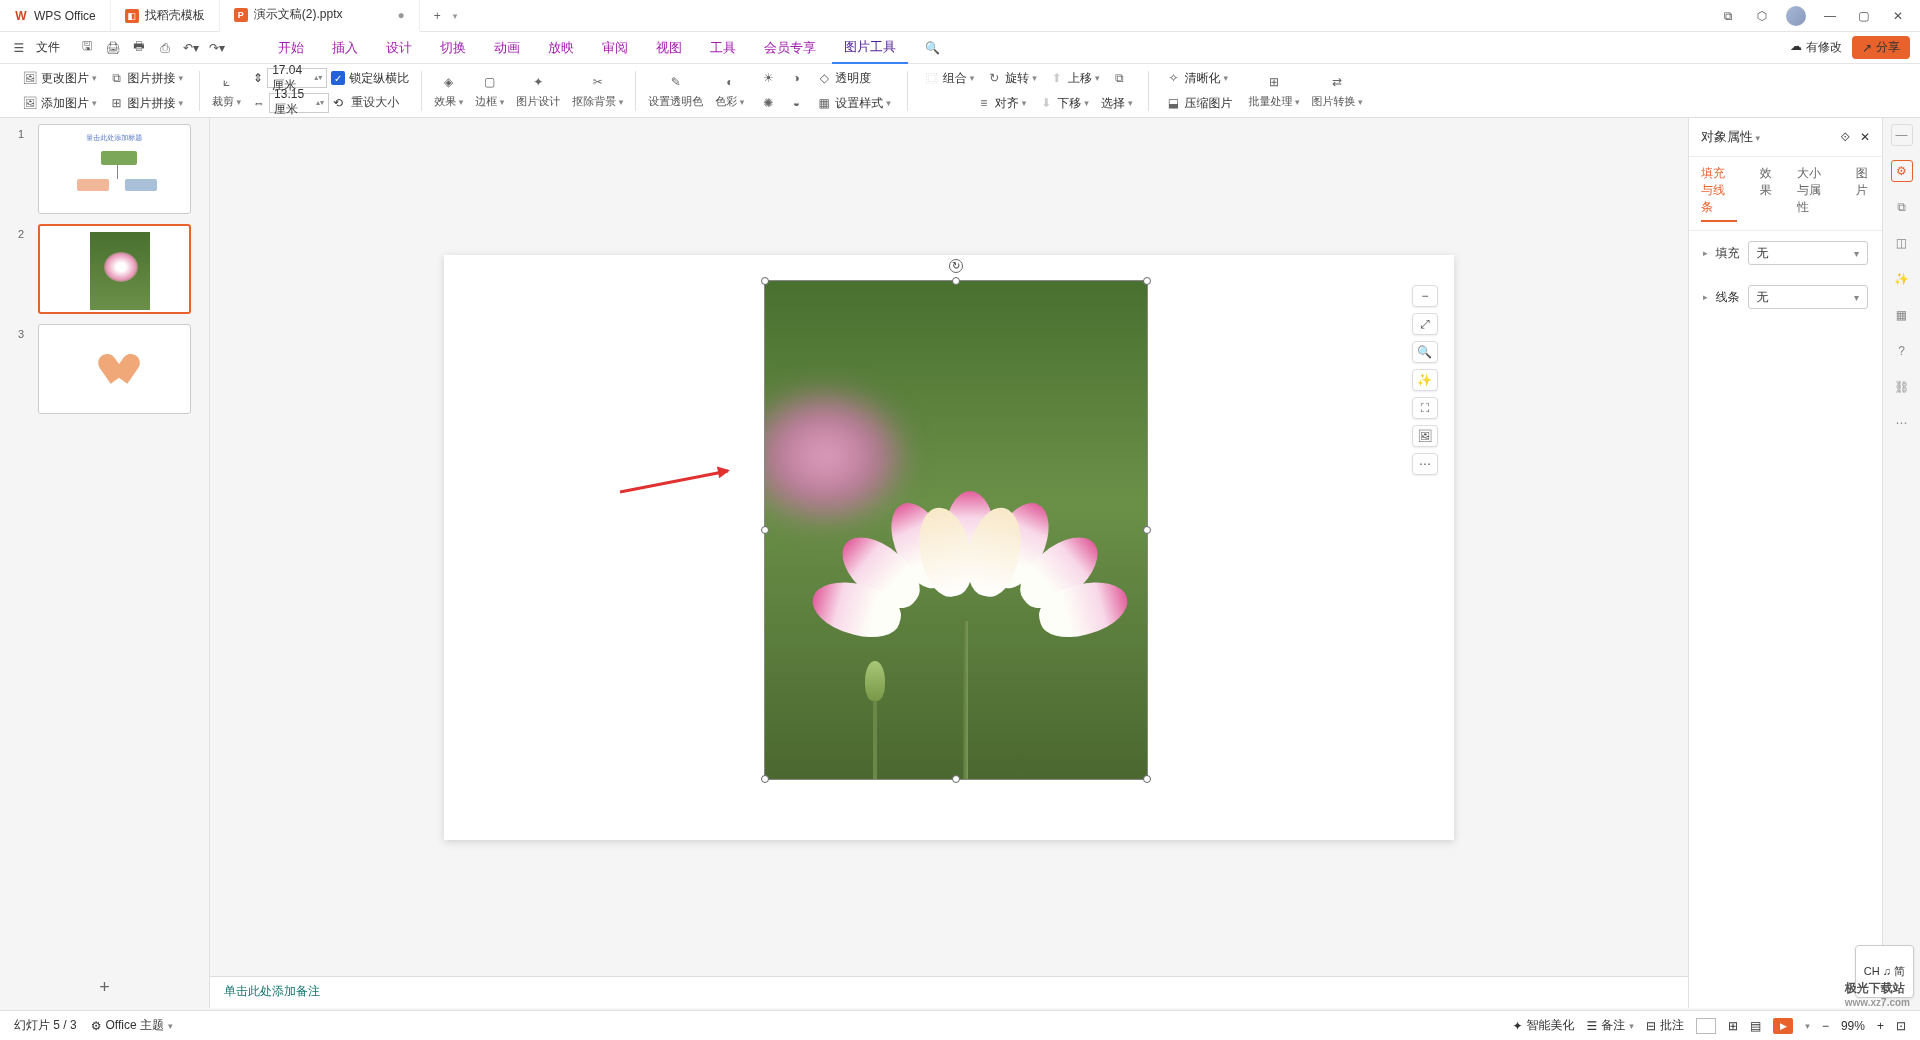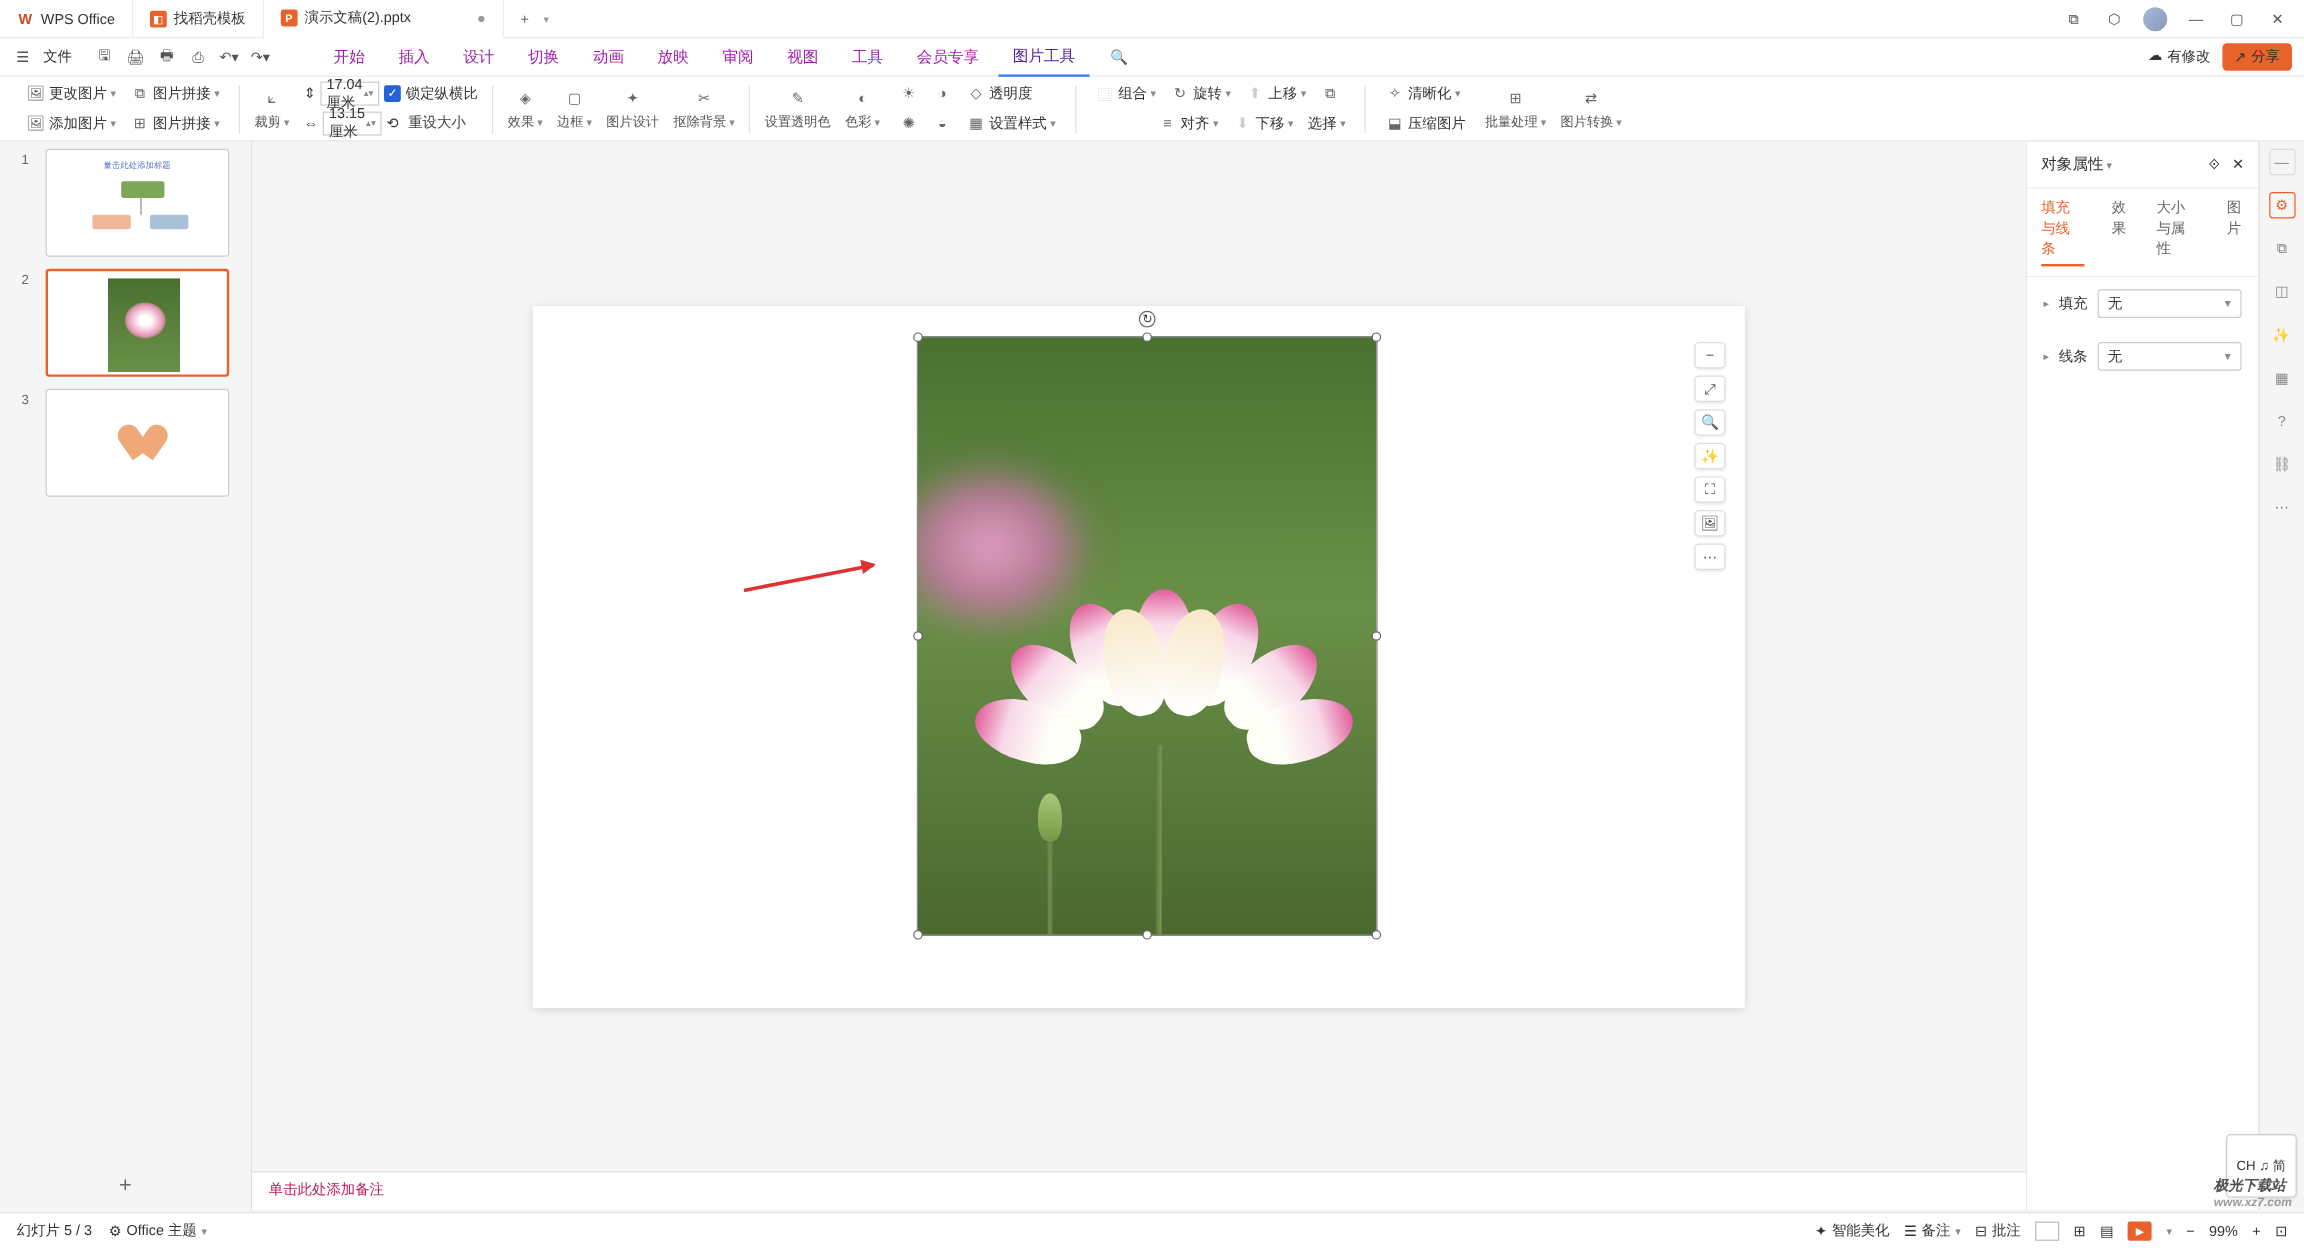--- a/index.html
+++ b/index.html
@@ -19,21 +19,21 @@
 .menubar .mtab{padding:6px 12px;font-size:13px;color:#a21caf;cursor:pointer}
 .menubar .mtab.active{color:#4c1d95;border-bottom:2px solid #3b82f6}
 .menubar .right{margin-left:auto;display:flex;align-items:center;gap:10px}
 .sharebtn{background:#e9622b;color:#fff;padding:3px 10px;border-radius:4px;font-size:12px;display:flex;align-items:center;gap:4px}
 .ribbon{height:54px;background:#fff;display:flex;align-items:center;padding:0 12px;border-bottom:1px solid #ddd}
 .rgroup{display:flex;flex-direction:column;gap:4px;padding:0 6px}
 .rrow{display:flex;align-items:center;gap:4px}
 .ritm{display:flex;align-items:center;gap:3px;padding:2px 4px;font-size:12px;color:#444;cursor:pointer;white-space:nowrap}
 .ritm .ic{width:16px;height:16px;display:inline-flex;align-items:center;justify-content:center;color:#666}
 .sep{width:1px;height:40px;background:#e0e0e0;margin:0 6px}
-.numbox{width:49px;height:20px;border:1px solid #ccc;display:flex;align-items:center;padding:0 4px;font-size:11px;background:#fff}
+.numbox{width:60px;height:20px;border:1px solid #ccc;display:flex;align-items:center;padding:0 4px;font-size:11px;background:#fff}
 .numbox .ud{margin-left:auto;display:flex;flex-direction:column;line-height:6px;font-size:8px;color:#888}
 .chk{width:14px;height:14px;background:#2462d8;border-radius:2px;display:inline-flex;align-items:center;justify-content:center;color:#fff;font-size:10px}
 .vcol{display:flex;flex-direction:column;align-items:center;gap:2px;padding:0 6px;cursor:pointer}
 .vcol .ic2{width:20px;height:20px;display:flex;align-items:center;justify-content:center;color:#666}
 .vcol .lb{font-size:11px;color:#555}
 .dd::after{content:" ▾";font-size:9px;color:#888}
 .disabled{color:#bbb}
 .disabled .ic,.disabled .ic2{color:#ccc}
 .content{display:flex;height:calc(100% - 150px)}
 .slidepanel{width:210px;background:#f5f5f5;border-right:1px solid #e0e0e0;display:flex;flex-direction:column}
@@ -58,42 +58,42 @@
 .blur1{position:absolute;width:180px;height:150px;left:-30px;top:100px;border-radius:50%;background:radial-gradient(ellipse,#d89ab8 10%,#b87898 40%,transparent 70%);filter:blur(12px)}
 .flower{position:absolute;left:110px;top:180px;width:200px;height:180px}
 .petal{position:absolute;width:50px;height:90px;background:linear-gradient(180deg,#e15f9c 0%,#f8d8e8 30%,#fefef8 70%);border-radius:50% 50% 45% 45%;transform-origin:bottom center}
 .stem{position:absolute;left:198px;top:340px;width:5px;height:170px;background:linear-gradient(90deg,#5a7838,#7a9858)}
 .bud{position:absolute;left:100px;top:380px;width:20px;height:40px;background:linear-gradient(180deg,#a8c878,#789848);border-radius:50% 50% 40% 40%}
 .budstem{position:absolute;left:108px;top:415px;width:4px;height:100px;background:#6a8848}
 .floatbar{position:absolute;right:16px;top:30px;display:flex;flex-direction:column;gap:6px}
 .fbtn{width:26px;height:22px;background:#fff;border:1px solid #ddd;border-radius:4px;display:flex;align-items:center;justify-content:center;font-size:12px;color:#555;box-shadow:0 1px 2px rgba(0,0,0,0.08)}
 .arrow{position:absolute;left:175px;top:225px;width:110px;height:3px;background:#e03030;transform:rotate(-11deg)}
 .arrow::after{content:"";position:absolute;right:-2px;top:-5px;border-left:12px solid #e03030;border-top:6px solid transparent;border-bottom:6px solid transparent}
-.notes{height:32px;border-top:1px solid #ddd;background:#fff;padding:6px 14px;color:#be185d;font-size:12px}
+.notes{height:32px;border-top:1px solid #ddd;background:#fff;padding:6px 14px;color:#0f766e;font-size:12px}
 .proppanel{width:194px;background:#fff;border-left:1px solid #e0e0e0;display:flex;flex-direction:column}
 .pph{display:flex;align-items:center;padding:10px 12px;border-bottom:1px solid #eee}
 .pph .ttl{font-size:13px}
 .pph .act{margin-left:auto;display:flex;gap:10px;color:#888}
 .ptabs{display:flex;gap:23px;padding:8px 12px;border-bottom:1px solid #eee}
 .ptab{font-size:12px;color:#666;cursor:pointer;padding-bottom:4px}
 .ptab.active{color:#e9622b;border-bottom:2px solid #e9622b}
 .prow{display:flex;align-items:center;padding:10px 14px;gap:8px}
 .prow .pl{font-size:12px}
 .psel{flex:1;height:24px;border:1px solid #ccc;border-radius:3px;display:flex;align-items:center;padding:0 8px;font-size:12px;color:#555}
 .psel::after{content:"▾";margin-left:auto;font-size:10px;color:#888}
 .sidebar{width:38px;background:#f5f5f5;border-left:1px solid #e0e0e0;display:flex;flex-direction:column;align-items:center;padding-top:6px;gap:14px}
 .sbic{width:22px;height:22px;display:flex;align-items:center;justify-content:center;color:#888;cursor:pointer}
 .collbtn{width:22px;height:22px;display:flex;align-items:center;justify-content:center;color:#888;border:1px solid #ddd;border-radius:3px}
 .statusbar{position:absolute;bottom:0;left:0;right:0;height:30px;background:#fff;border-top:1px solid #e0e0e0;display:flex;align-items:center;padding:0 14px;font-size:12px;color:#555}
 .statusbar .sr{margin-left:auto;display:flex;align-items:center;gap:12px}
 .statusbar .sitm{display:flex;align-items:center;gap:4px;cursor:pointer}
 .viewbtn{width:20px;height:16px;border:1px solid #bbb;display:inline-block}
 .playbtn{width:20px;height:16px;background:#e9622b;border-radius:2px;display:flex;align-items:center;justify-content:center;color:#fff;font-size:9px}
 .langpill{position:absolute;right:6px;bottom:42px;background:#fff;border:1px solid #ccc;border-radius:4px;padding:18px 8px;font-size:11px;box-shadow:0 1px 3px rgba(0,0,0,0.1)}
-.watermark{position:absolute;right:10px;bottom:32px;font-size:14px;color:#3aa8d8;font-style:italic;opacity:0.85;pointer-events:none;font-weight:bold}
+.watermark{position:absolute;right:10px;bottom:32px;font-size:14px;color:#3aa8d8;opacity:0.85;pointer-events:none;font-weight:bold}
 .watermark .w2{font-size:10px;color:#888;display:block}
 .th1txt{position:absolute;top:8px;left:0;right:0;text-align:center;font-size:7px;color:#5878c8}
 .th1box{position:absolute;border-radius:2px}
 </style>
 </head>
 <body>
 
 <div class="titlebar">
   <div class="tab">
     <span class="sq" style="color:#d24726;font-weight:bold">W</span>

